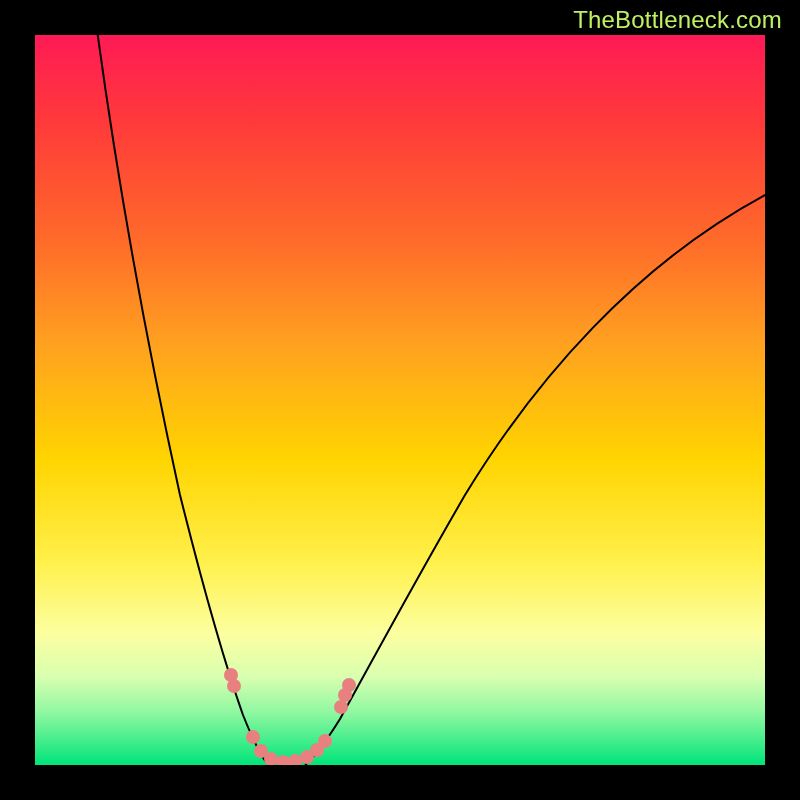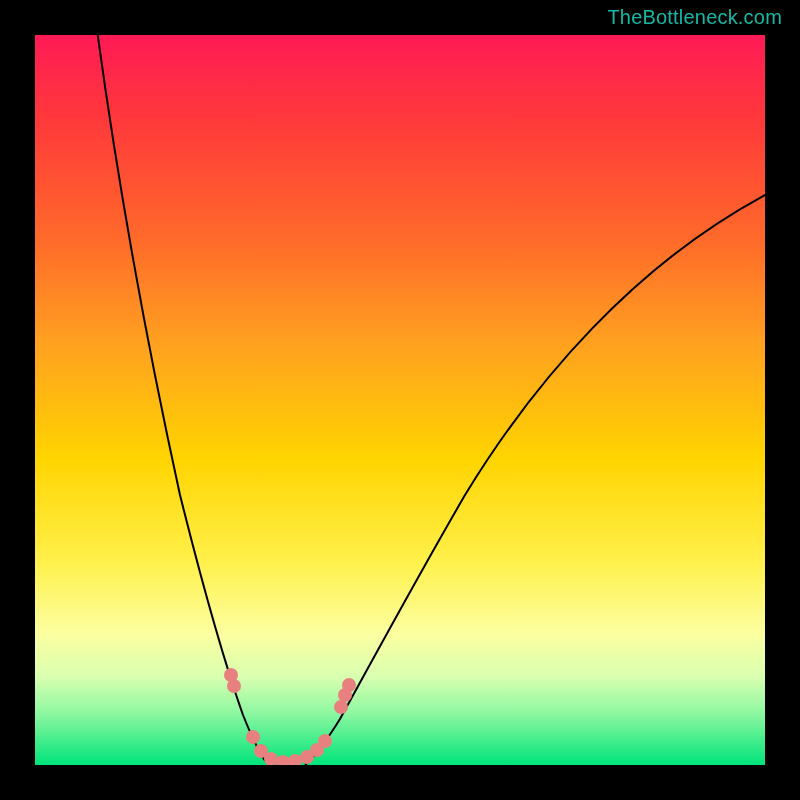--- a/index.html
+++ b/index.html
@@ -35,22 +35,22 @@
       #fcffa0 82%,
       #d8ffb0 88%,
       #8cf7a0 93%,
       #00e47a 100%
     );
   }
   .watermark {
     position: absolute;
     top: 6px;
     right: 18px;
-    color: #14b8a6;
-    font-size: 20px;
+    color: #bef264;
+    font-size: 24px;
     font-weight: 500;
     letter-spacing: 0.2px;
     user-select: none;
   }
   svg.curves {
     position: absolute;
     top: 0;
     left: 0;
     width: 730px;
     height: 730px;

